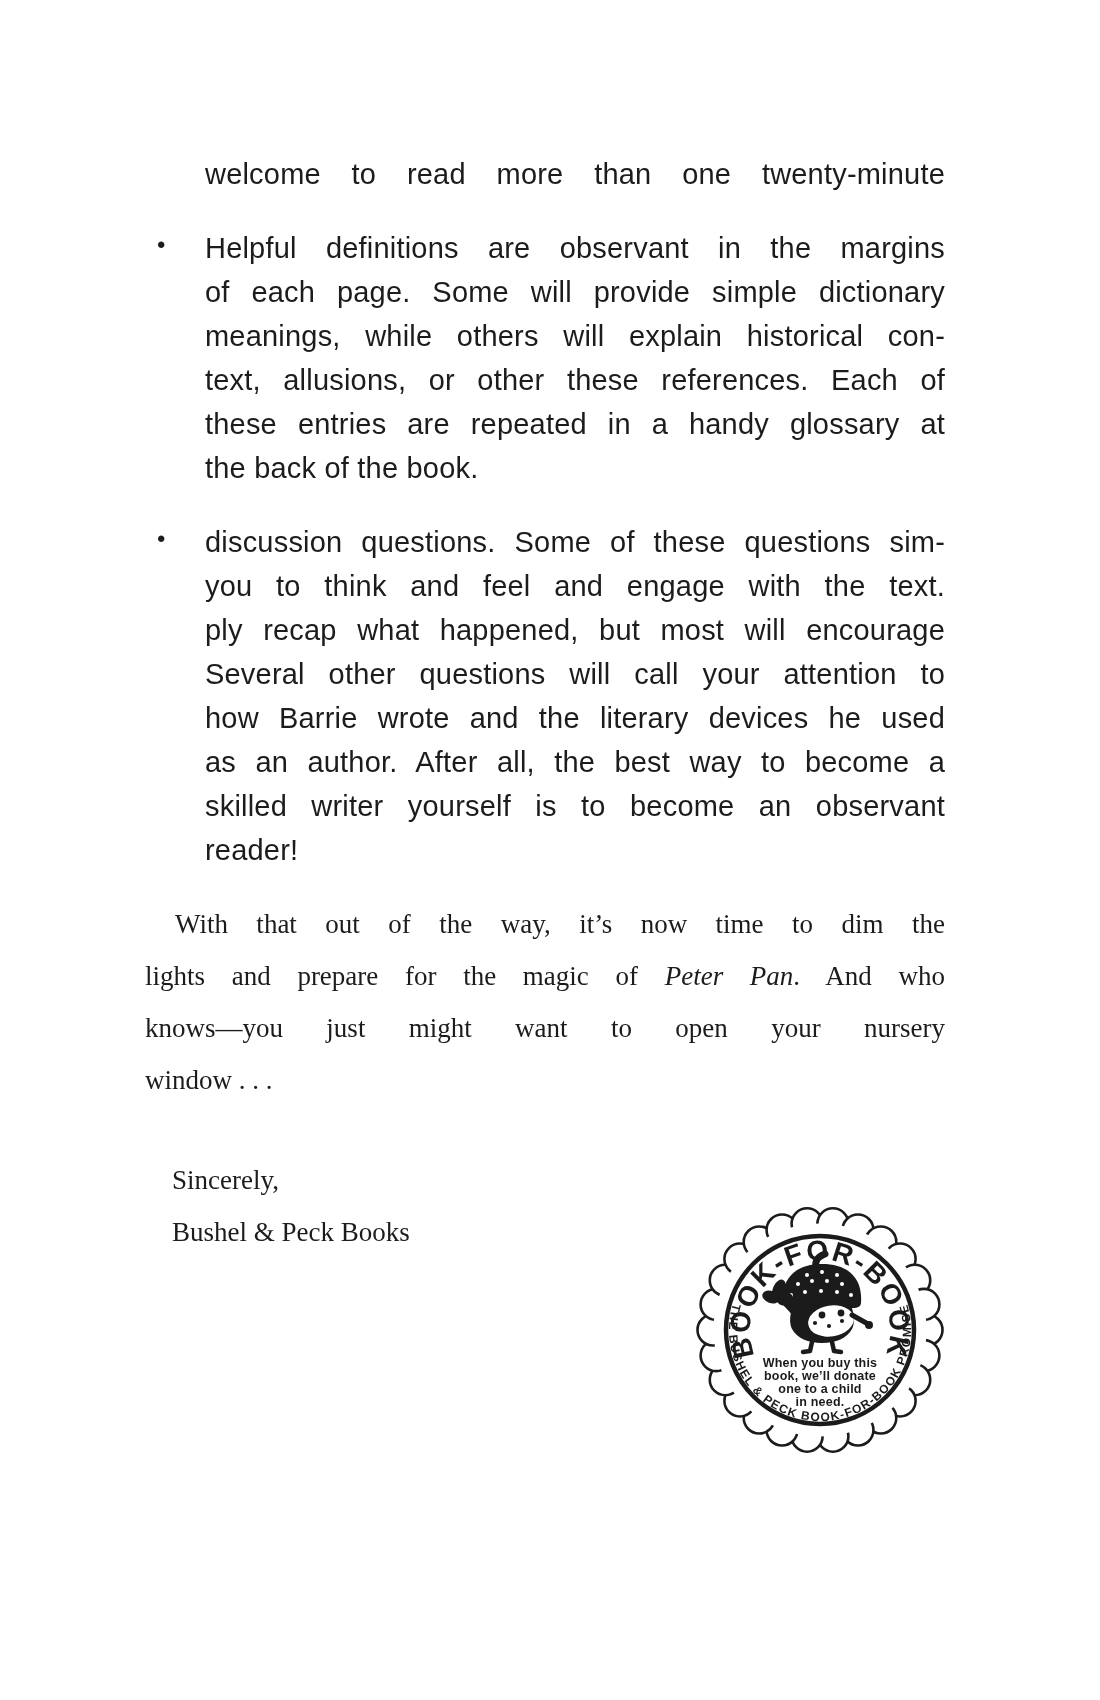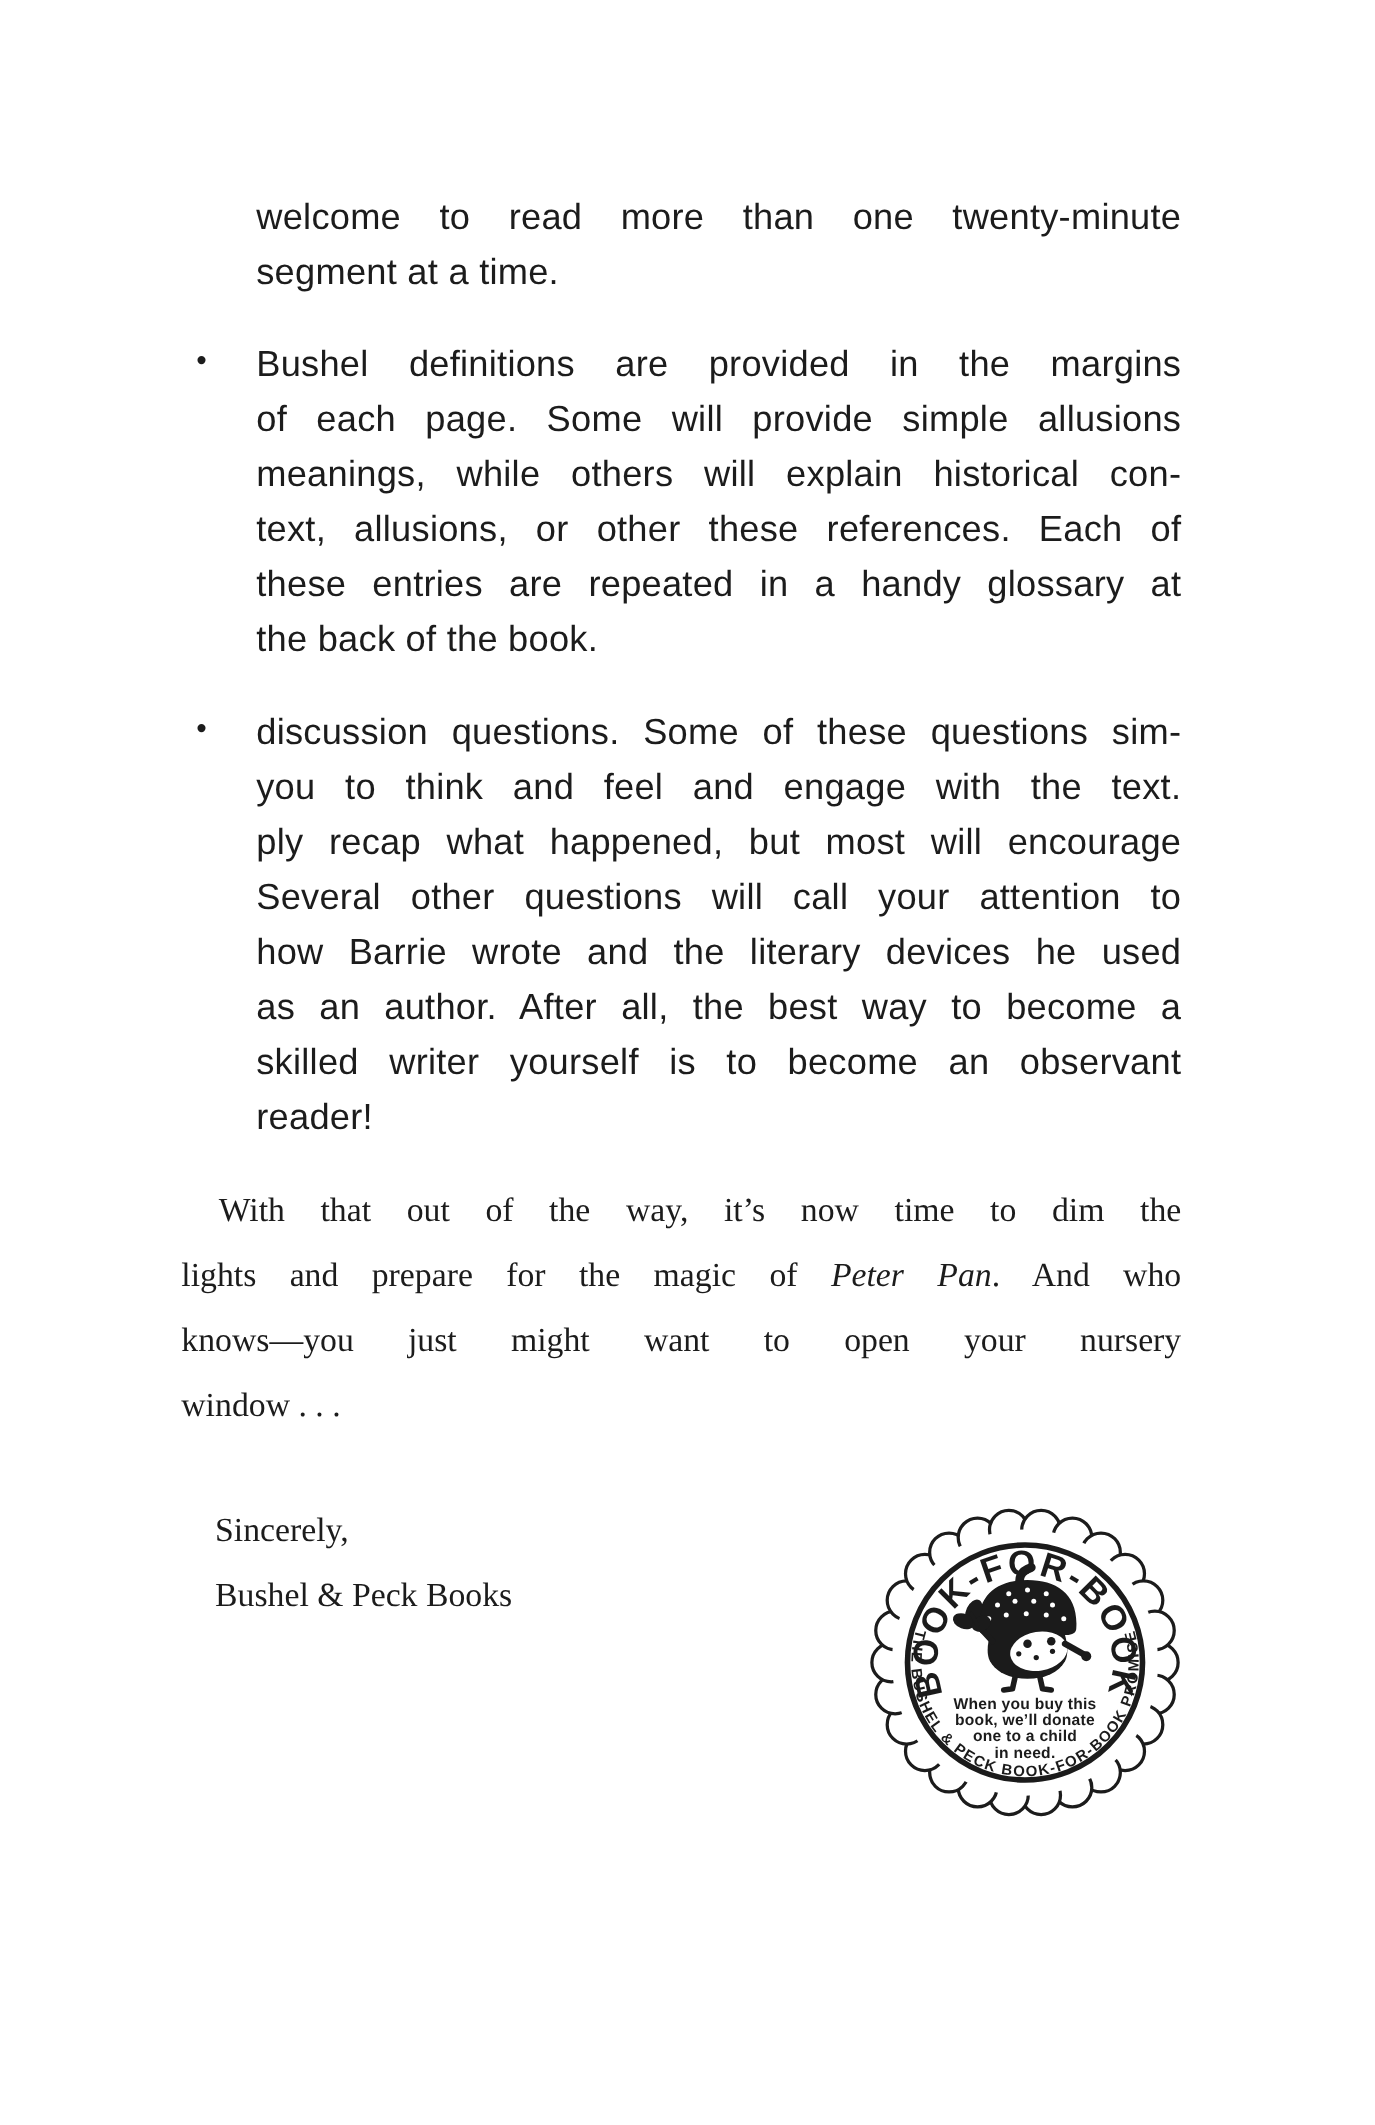--- a/index.html
+++ b/index.html
@@ -36,28 +36,27 @@
 </style>
 </head>
 <body>
 
 <div class="page">
 
   <div class="text-column">
 
     <div class="intro sans">
         <div class="tline">welcome to read more than one twenty-minute</div>
-        <div class="tline lastline">segment at a time.</div>
       </div>
 
     <div class="bullet sans">
       <span class="marker">•</span>
       <div class="blines">
-          <div class="tline">Bushel definitions are provided in the margins</div>
-          <div class="tline">of each page. Some will provide simple allusions</div>
+          <div class="tline">Helpful definitions are observant in the margins</div>
+          <div class="tline">of each page. Some will provide simple dictionary</div>
           <div class="tline">meanings, while others will explain historical con-</div>
           <div class="tline">text, allusions, or other these references. Each of</div>
           <div class="tline">these entries are repeated in a handy glossary at</div>
           <div class="tline lastline">the back of the book.</div>
         </div>
     </div>
 
     <div class="bullet sans">
       <span class="marker">•</span>
       <div class="blines">

